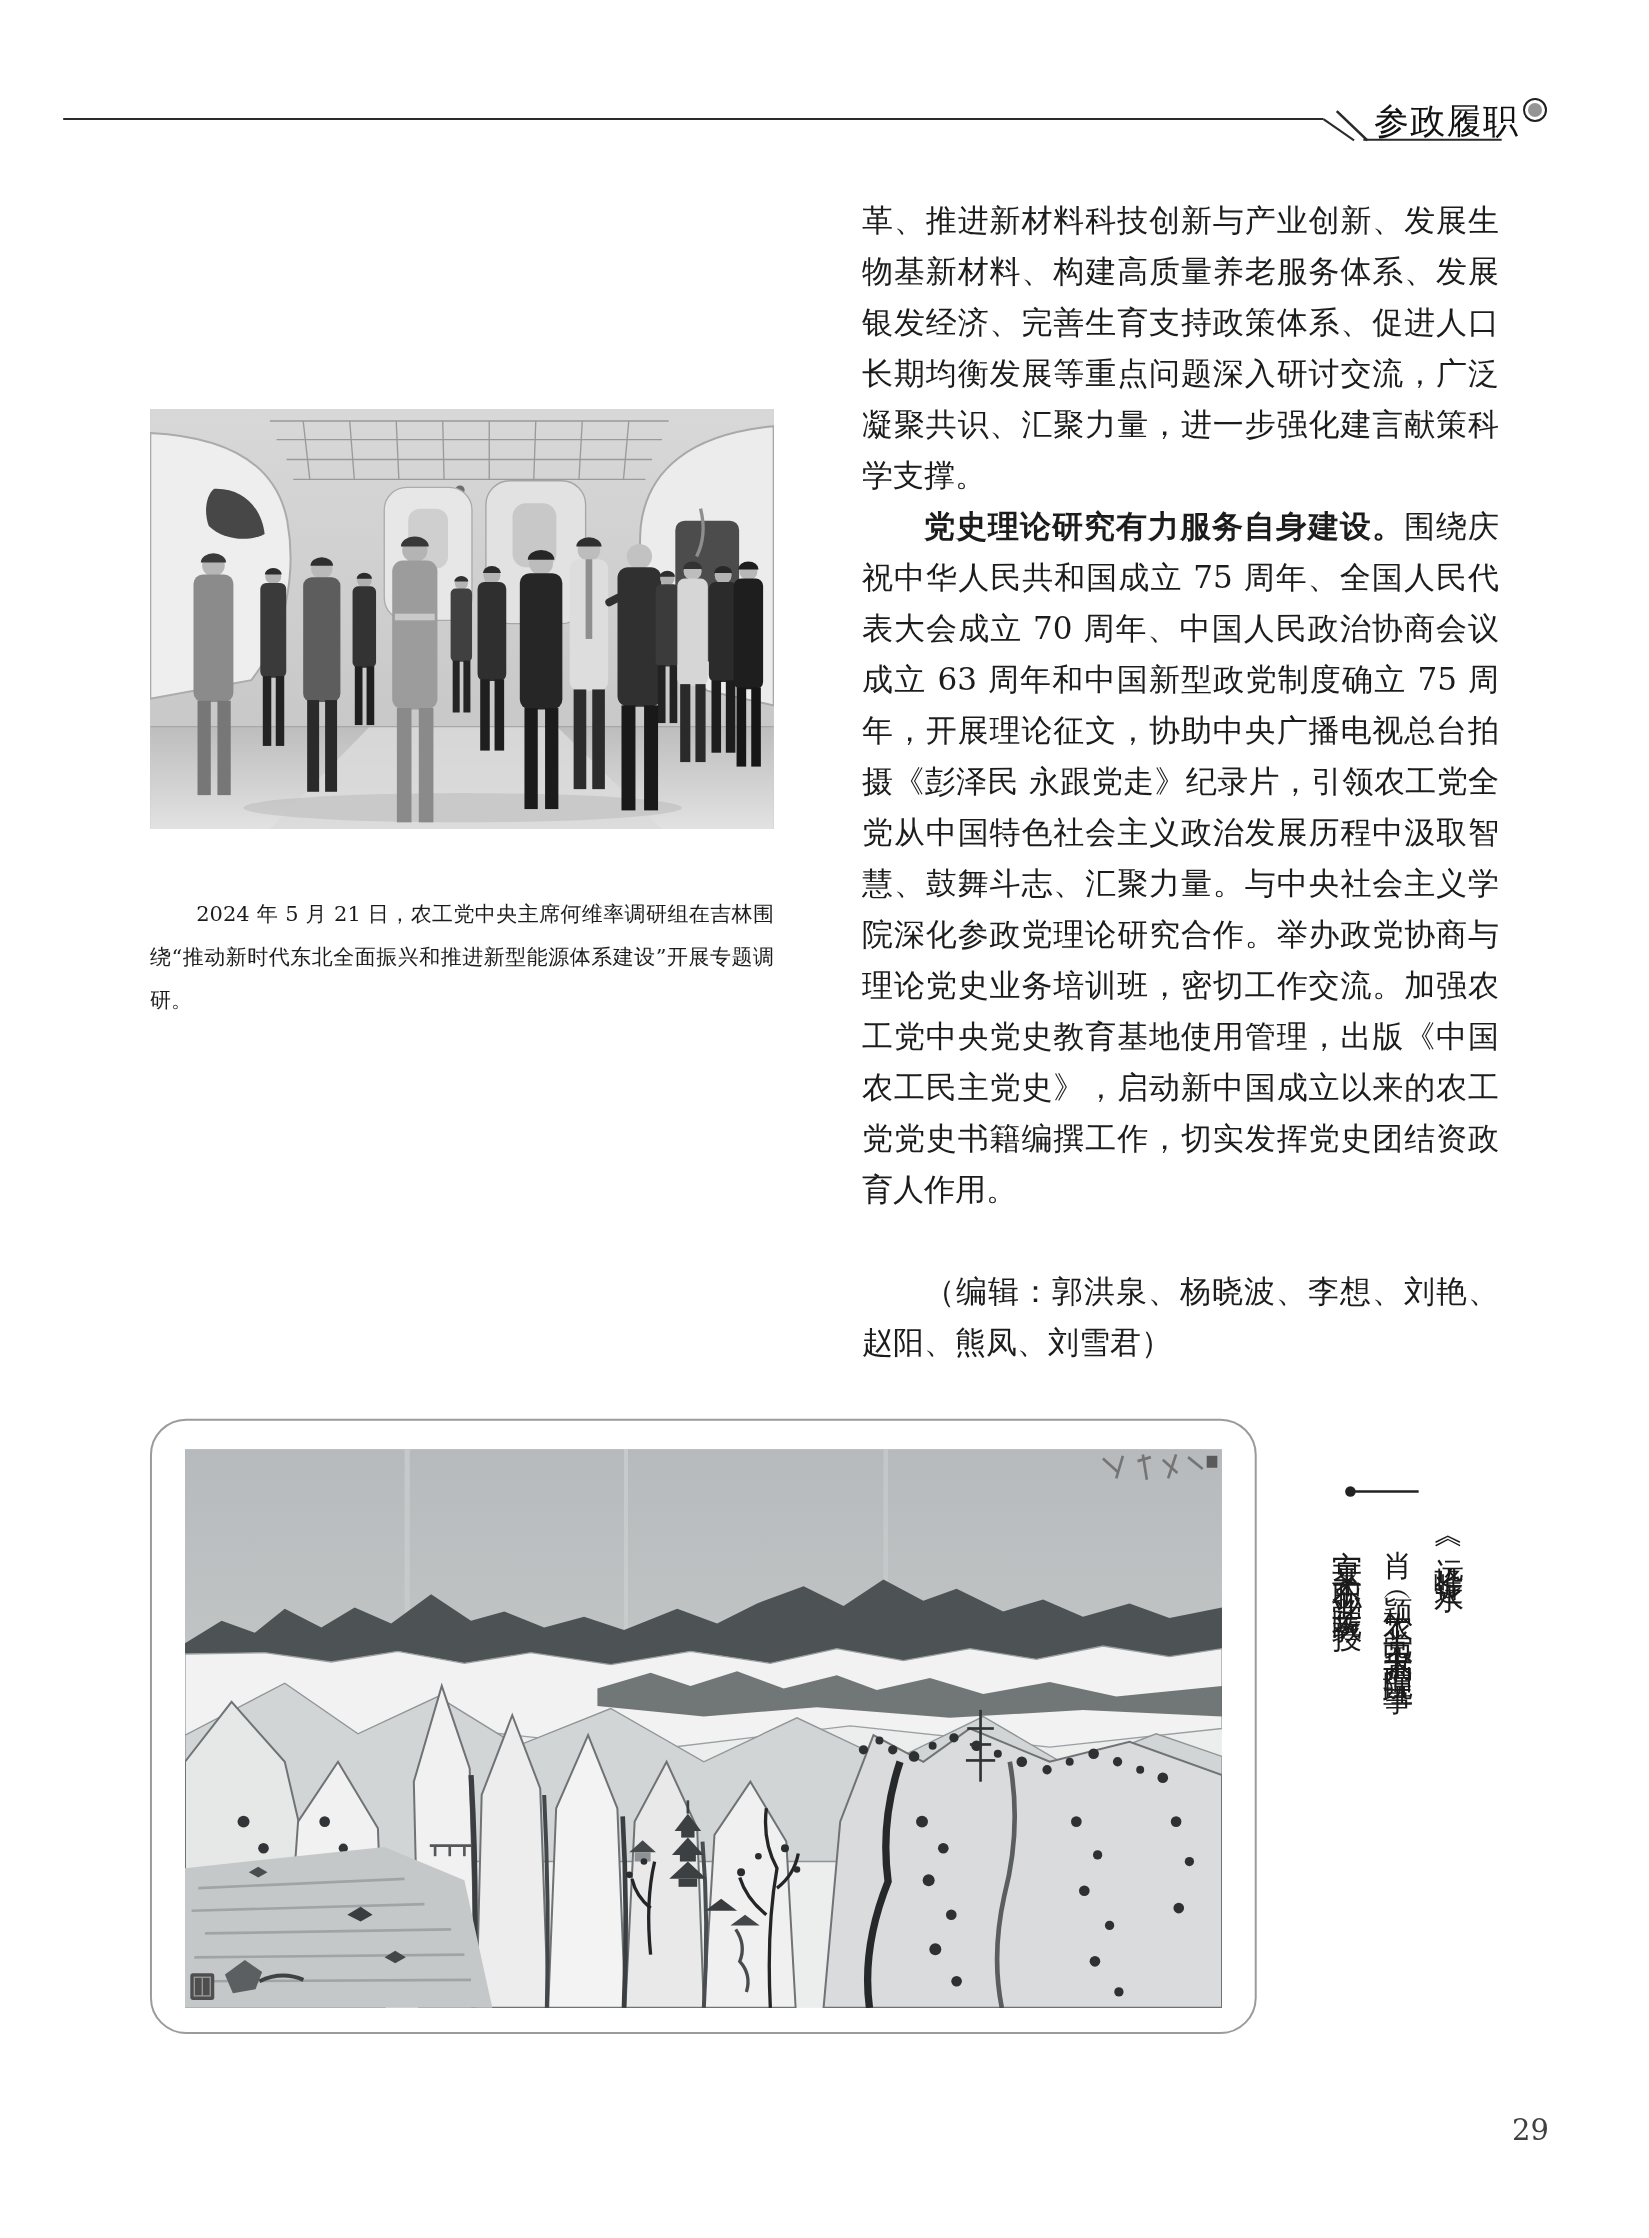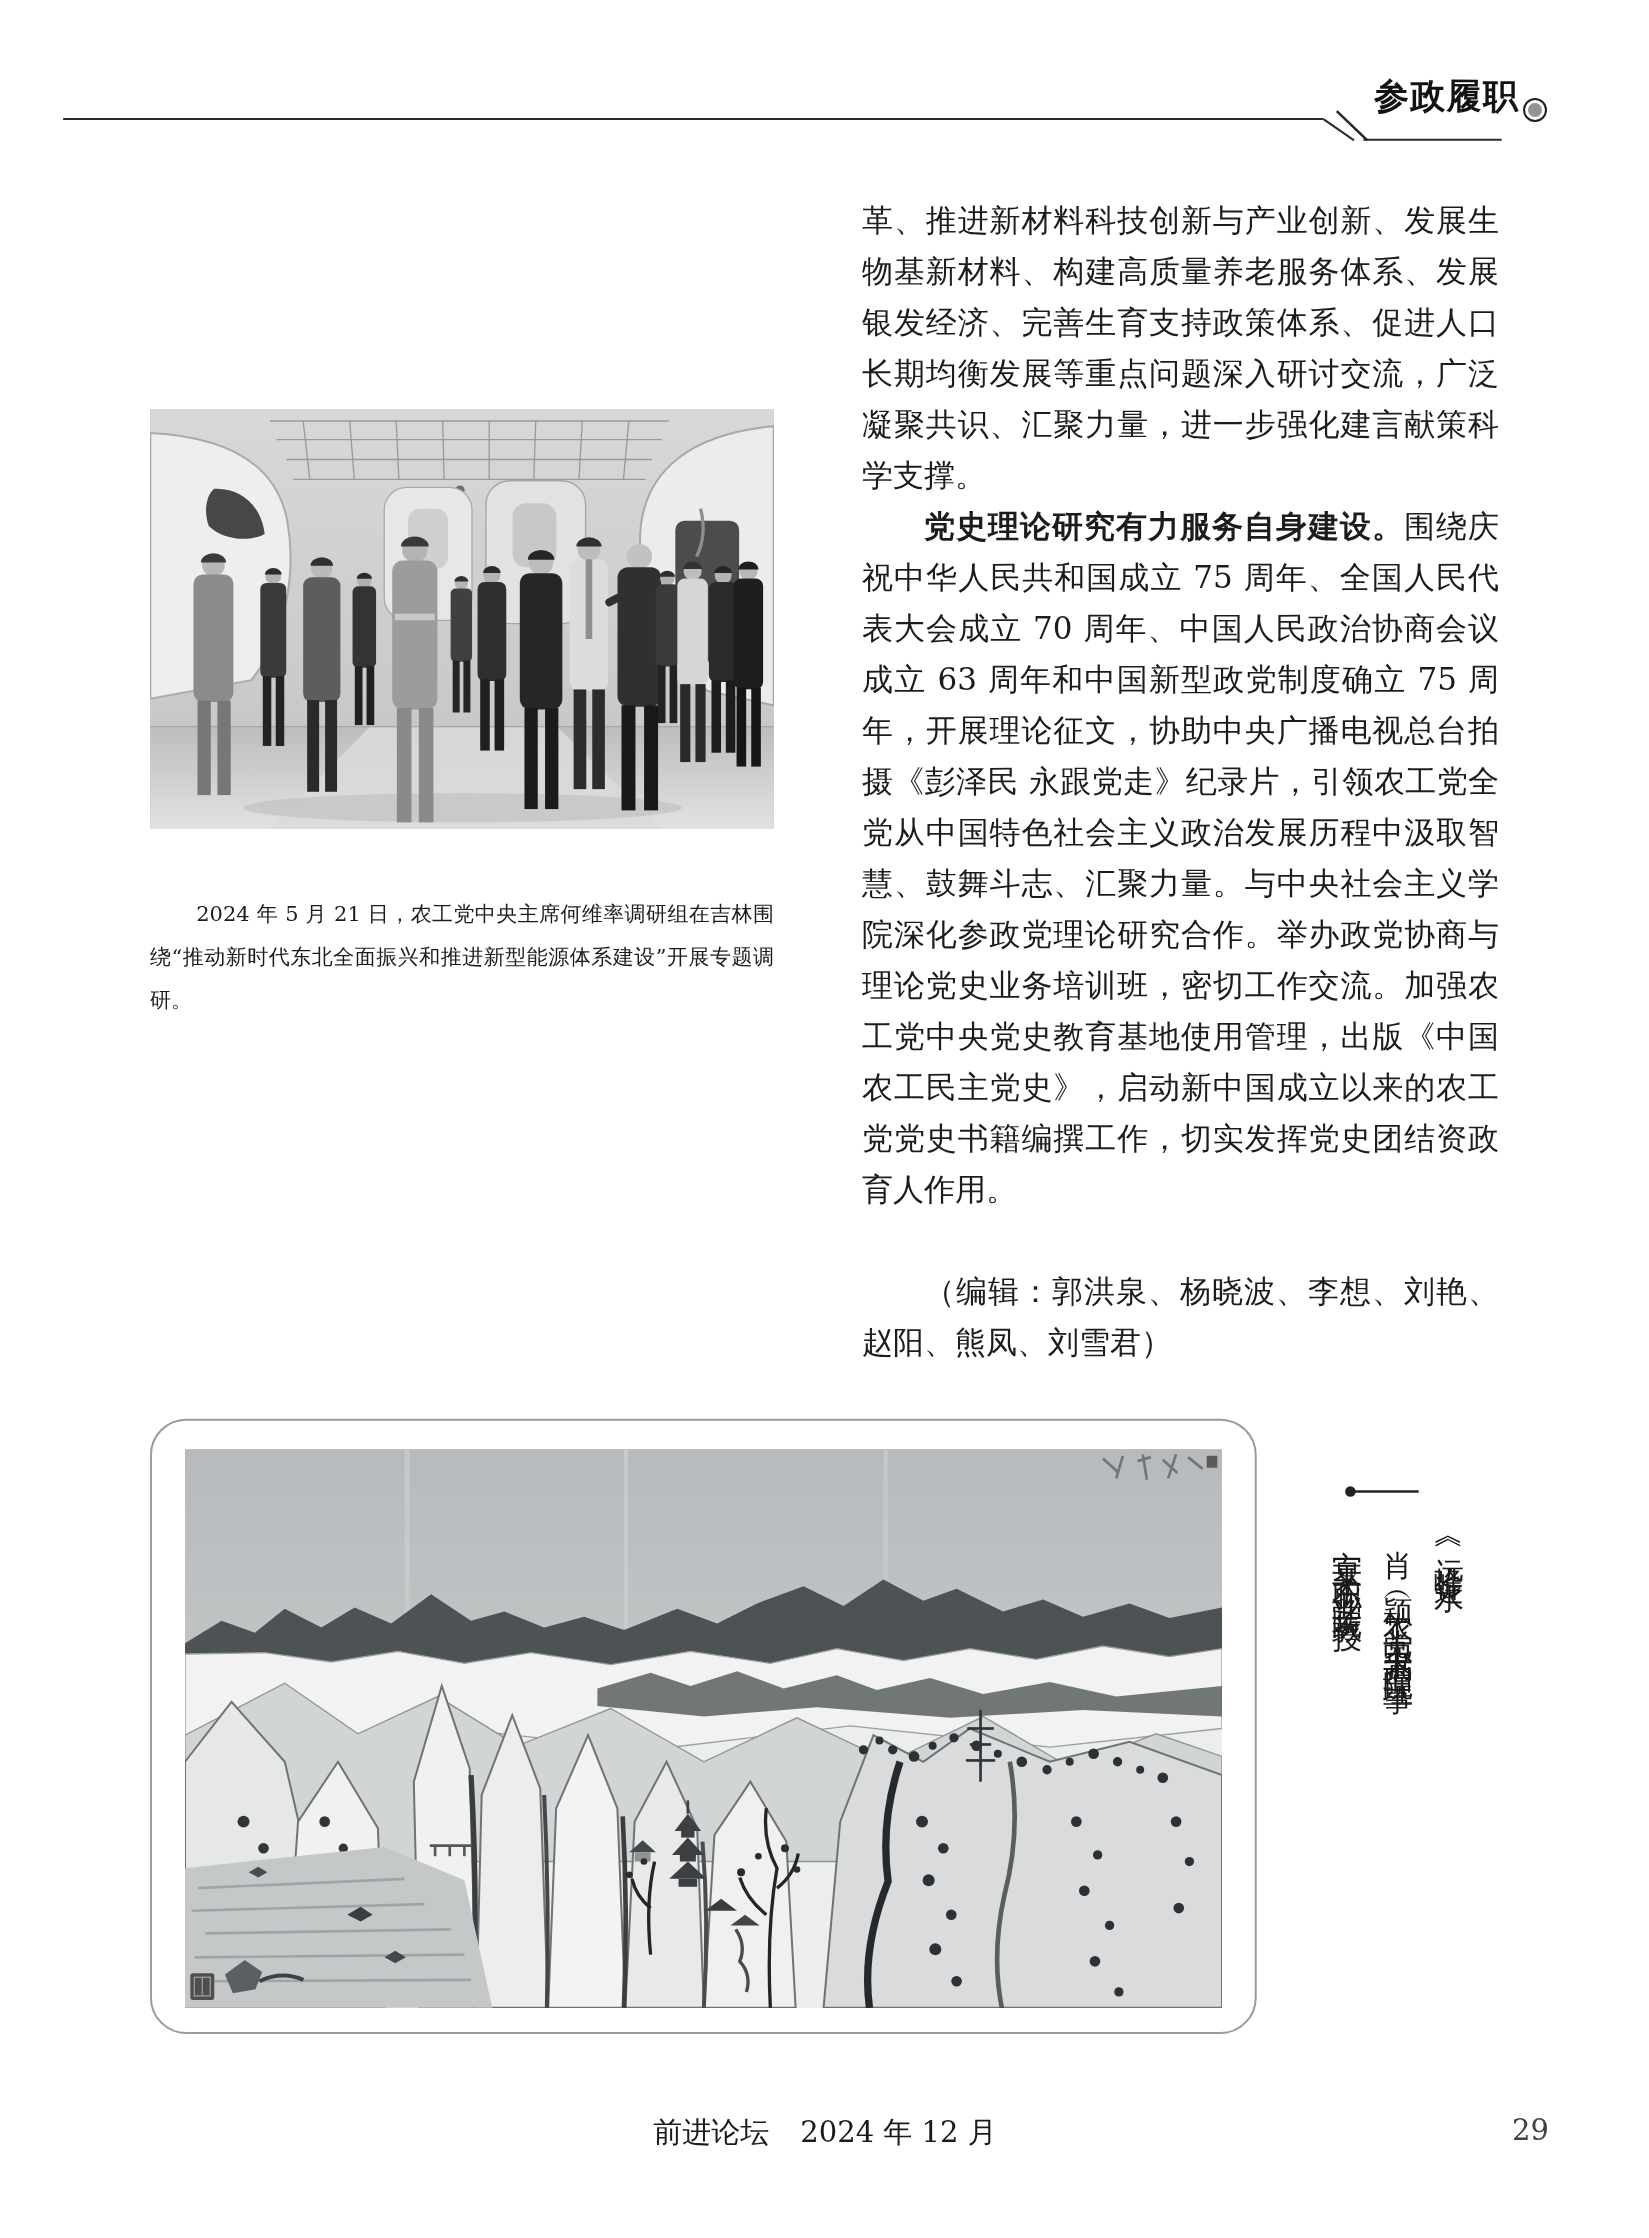--- a/index.html
+++ b/index.html
@@ -4,22 +4,22 @@
 <style>
   html,body { margin:0; padding:0; background:#e8e8e8; }
   .page {
     position:relative; width:1650px; height:2239px; background:#ffffff;
     overflow:hidden; font-family:"DejaVu Serif","Liberation Serif",serif;
     color:#1c1c1c;
   }
   
   .hdr-rule { position:absolute; left:0; top:0; width:1650px; height:173px; }
   .hdr-title {
-    position:absolute; left:1374px; top:73px; width:133px;
-    font-size:35px; font-weight:700; letter-spacing:1.3px; color:#121212;
+    position:absolute; left:1374px; top:98px; width:133px;
+    font-size:35px; font-weight:400; letter-spacing:1.3px; color:#121212;
     white-space:nowrap;
   }
   .hdr-badge { position:absolute; left:1523px; top:98px; width:24px; height:24px;
     border:2px solid #1f1f1f; border-radius:50%; box-sizing:border-box; }
   .hdr-badge .dot { position:absolute; left:50%; top:50%; width:14px; height:14px;
     margin:-7px 0 0 -7px; border-radius:50%; background:#949494; }
   
   .col { position:absolute; text-align:justify; }
   .col p { margin:0; }
   .col-left  { left:150px;  top:195px;  width:624px; font-size:31px; line-height:51px; }
@@ -395,20 +395,16 @@
   <svg class="colophon-rule" viewBox="0 0 170 32">
     <circle cx="30" cy="16" r="8" fill="#222222"></circle>
     <line x1="30" y1="16" x2="134" y2="16" stroke="#222222" stroke-width="4"></line>
   </svg>
   <div class="colophon">
     <div>《远峰近水》</div>
     <div>肖　颖（农工党中央书画院理事、</div>
     <div>宁夏艺术职业学院教授）</div>
   </div>
 
-  <div class="footer-center">
-    <span>前进论坛</span>
-    <span>2024 年 12 月</span>
-  </div>
   <div class="page-num">29</div>
 
 </div>
 
 
 </body></html>

